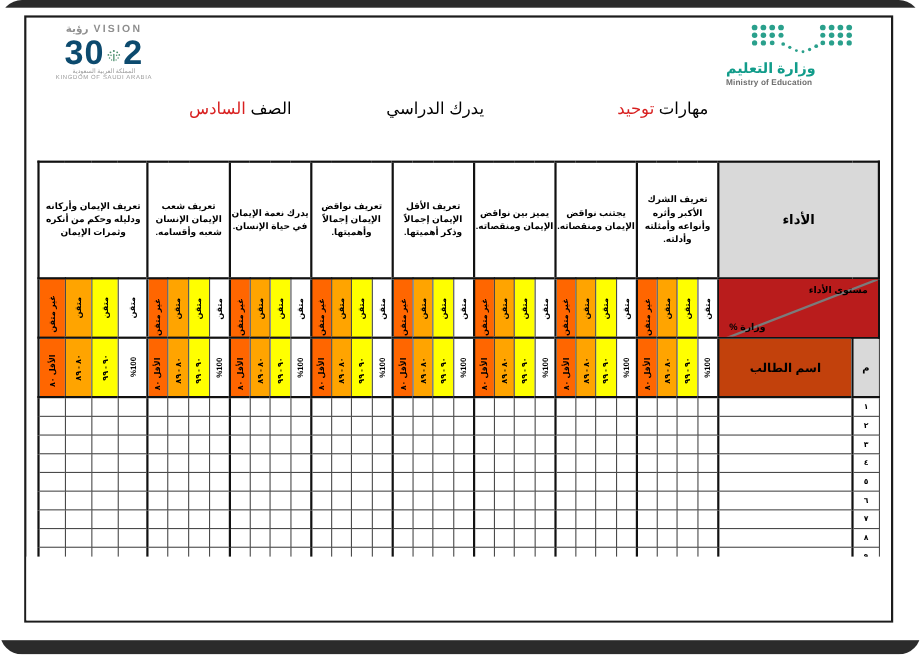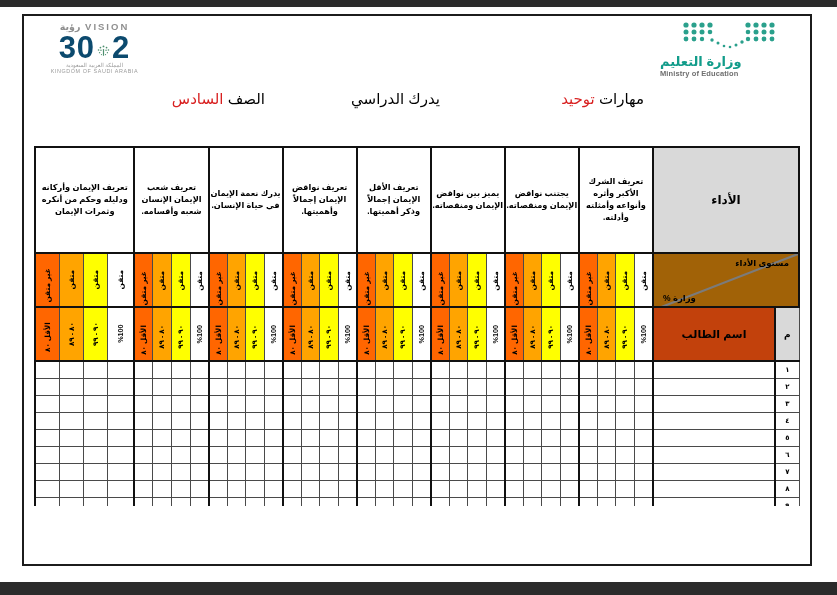--- a/index.html
+++ b/index.html
@@ -7,20 +7,21 @@
     padding: 0;
     background: #ffffff;
     font-family: "Liberation Sans", "DejaVu Sans", sans-serif;
   }
   #screen {
     position: relative;
     width: 837px;
     height: 595px;
     background: #ffffff;
     overflow: hidden;
+    border-radius: 20px;
   }
   
   .chrome-bar {
     position: absolute;
     left: 0;
     width: 837px;
     background: #2b2b2b;
   }
   .chrome-top { top: 0; height: 7px; }
   .chrome-bottom { bottom: 0; height: 13px; }
@@ -168,21 +169,21 @@
     background: #d9d9d9;
   }
   .hdr-maharah {
     font-size: 12px;
     height: 104px;
   }
 
   
   .diag {
     position: relative;
-    background: #a16207;
+    background: #b91c1c;
     height: 52px;
   }
   .diag .dline {
     position: absolute;
     inset: 0;
   }
   .diag .lbl-top {
     position: absolute;
     top: 4px;
     right: 9px;

